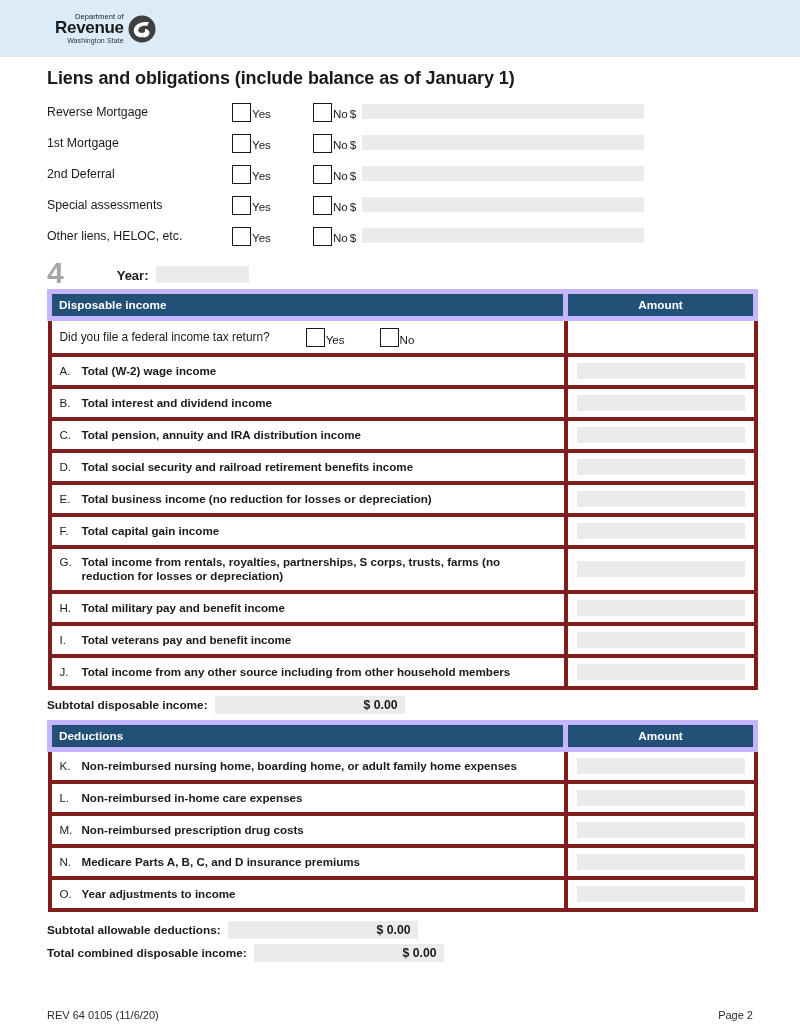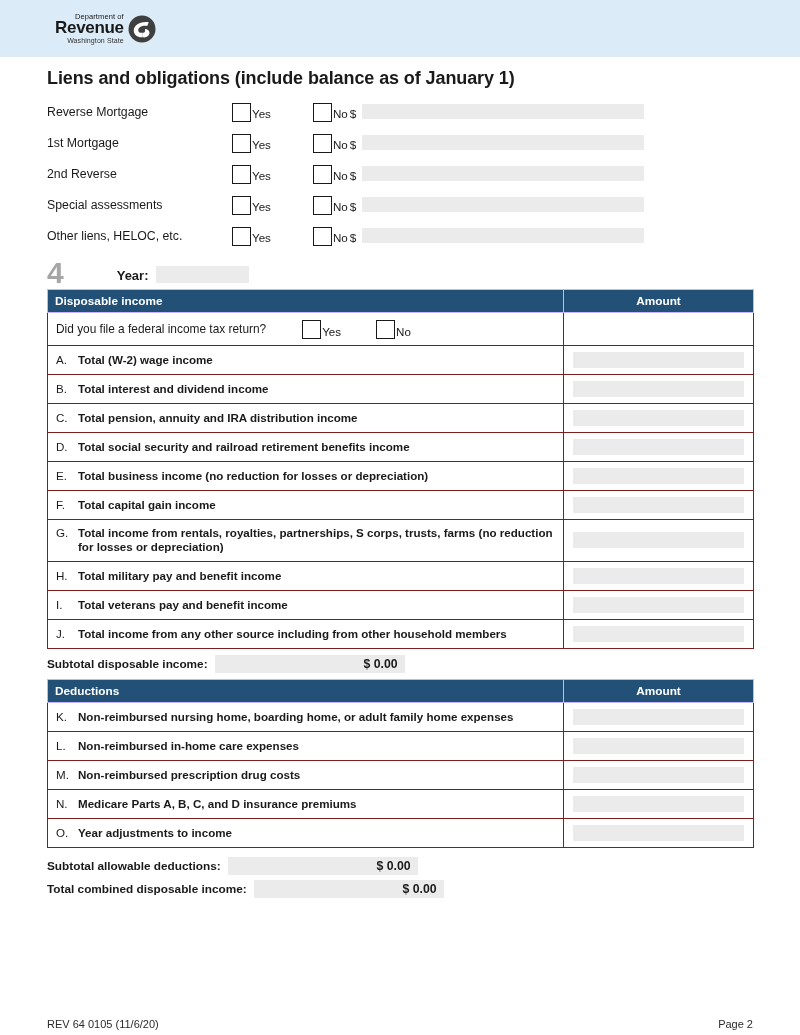--- a/index.html
+++ b/index.html
@@ -102,26 +102,26 @@
   table.form {
     width: 706px;
     border-collapse: collapse;
     table-layout: fixed;
   }
   table.form th {
     background: #225077;
     color: #ffffff;
     font-size: 11.8px;
     padding: 4px 7px;
-    border: 1px solid #c4b5fd;
+    border: 5px solid #c4b5fd;
   }
   th.col-desc { text-align: left; font-weight: bold; }
   th.col-amt  { text-align: center; font-weight: bold; }
   table.form td {
-    border: 1px solid #7f1d1d;
+    border: 4px solid #7f1d1d;
     font-size: 11.6px;
     vertical-align: middle;
   }
   td.desc { padding: 6px 8px; }
   td.amt  { padding: 6px 9px; }
   .amt-field { background: #ebebeb; height: 16px; width: 100%; }
   .item { display: flex; align-items: flex-start; }
   .item-letter { width: 22px; flex: 0 0 22px; font-size: 11.6px; }
   .item-text { font-weight: bold; font-size: 11.6px; line-height: 1.25; }
 
@@ -150,21 +150,21 @@
     text-align: right;
     padding-right: 7px;
     line-height: 18px;
   }
 
   
   .footer {
     position: absolute;
     left: 47px;
     right: 47px;
-    bottom: 5px;
+    bottom: 14px;
     display: flex;
     justify-content: space-between;
     font-size: 11px;
     color: #2b2b2b;
   }
 </style>
 </head>
 <body>
 
 <div class="banner">
@@ -209,21 +209,21 @@
       </div>
       <div class="lien-no">
         <span class="cbox"></span>
         <span class="cb-lab">No</span>
         <span class="dollar">$</span>
       </div>
       <div class="lien-field"></div>
     </div>
 
     <div class="lien-row">
-      <div class="lien-label">2nd Reverse</div>
+      <div class="lien-label">2nd Deferral</div>
       <div class="cb-group">
         <span class="cbox"></span>
         <span class="cb-lab">Yes</span>
       </div>
       <div class="lien-no">
         <span class="cbox"></span>
         <span class="cb-lab">No</span>
         <span class="dollar">$</span>
       </div>
       <div class="lien-field"></div>

